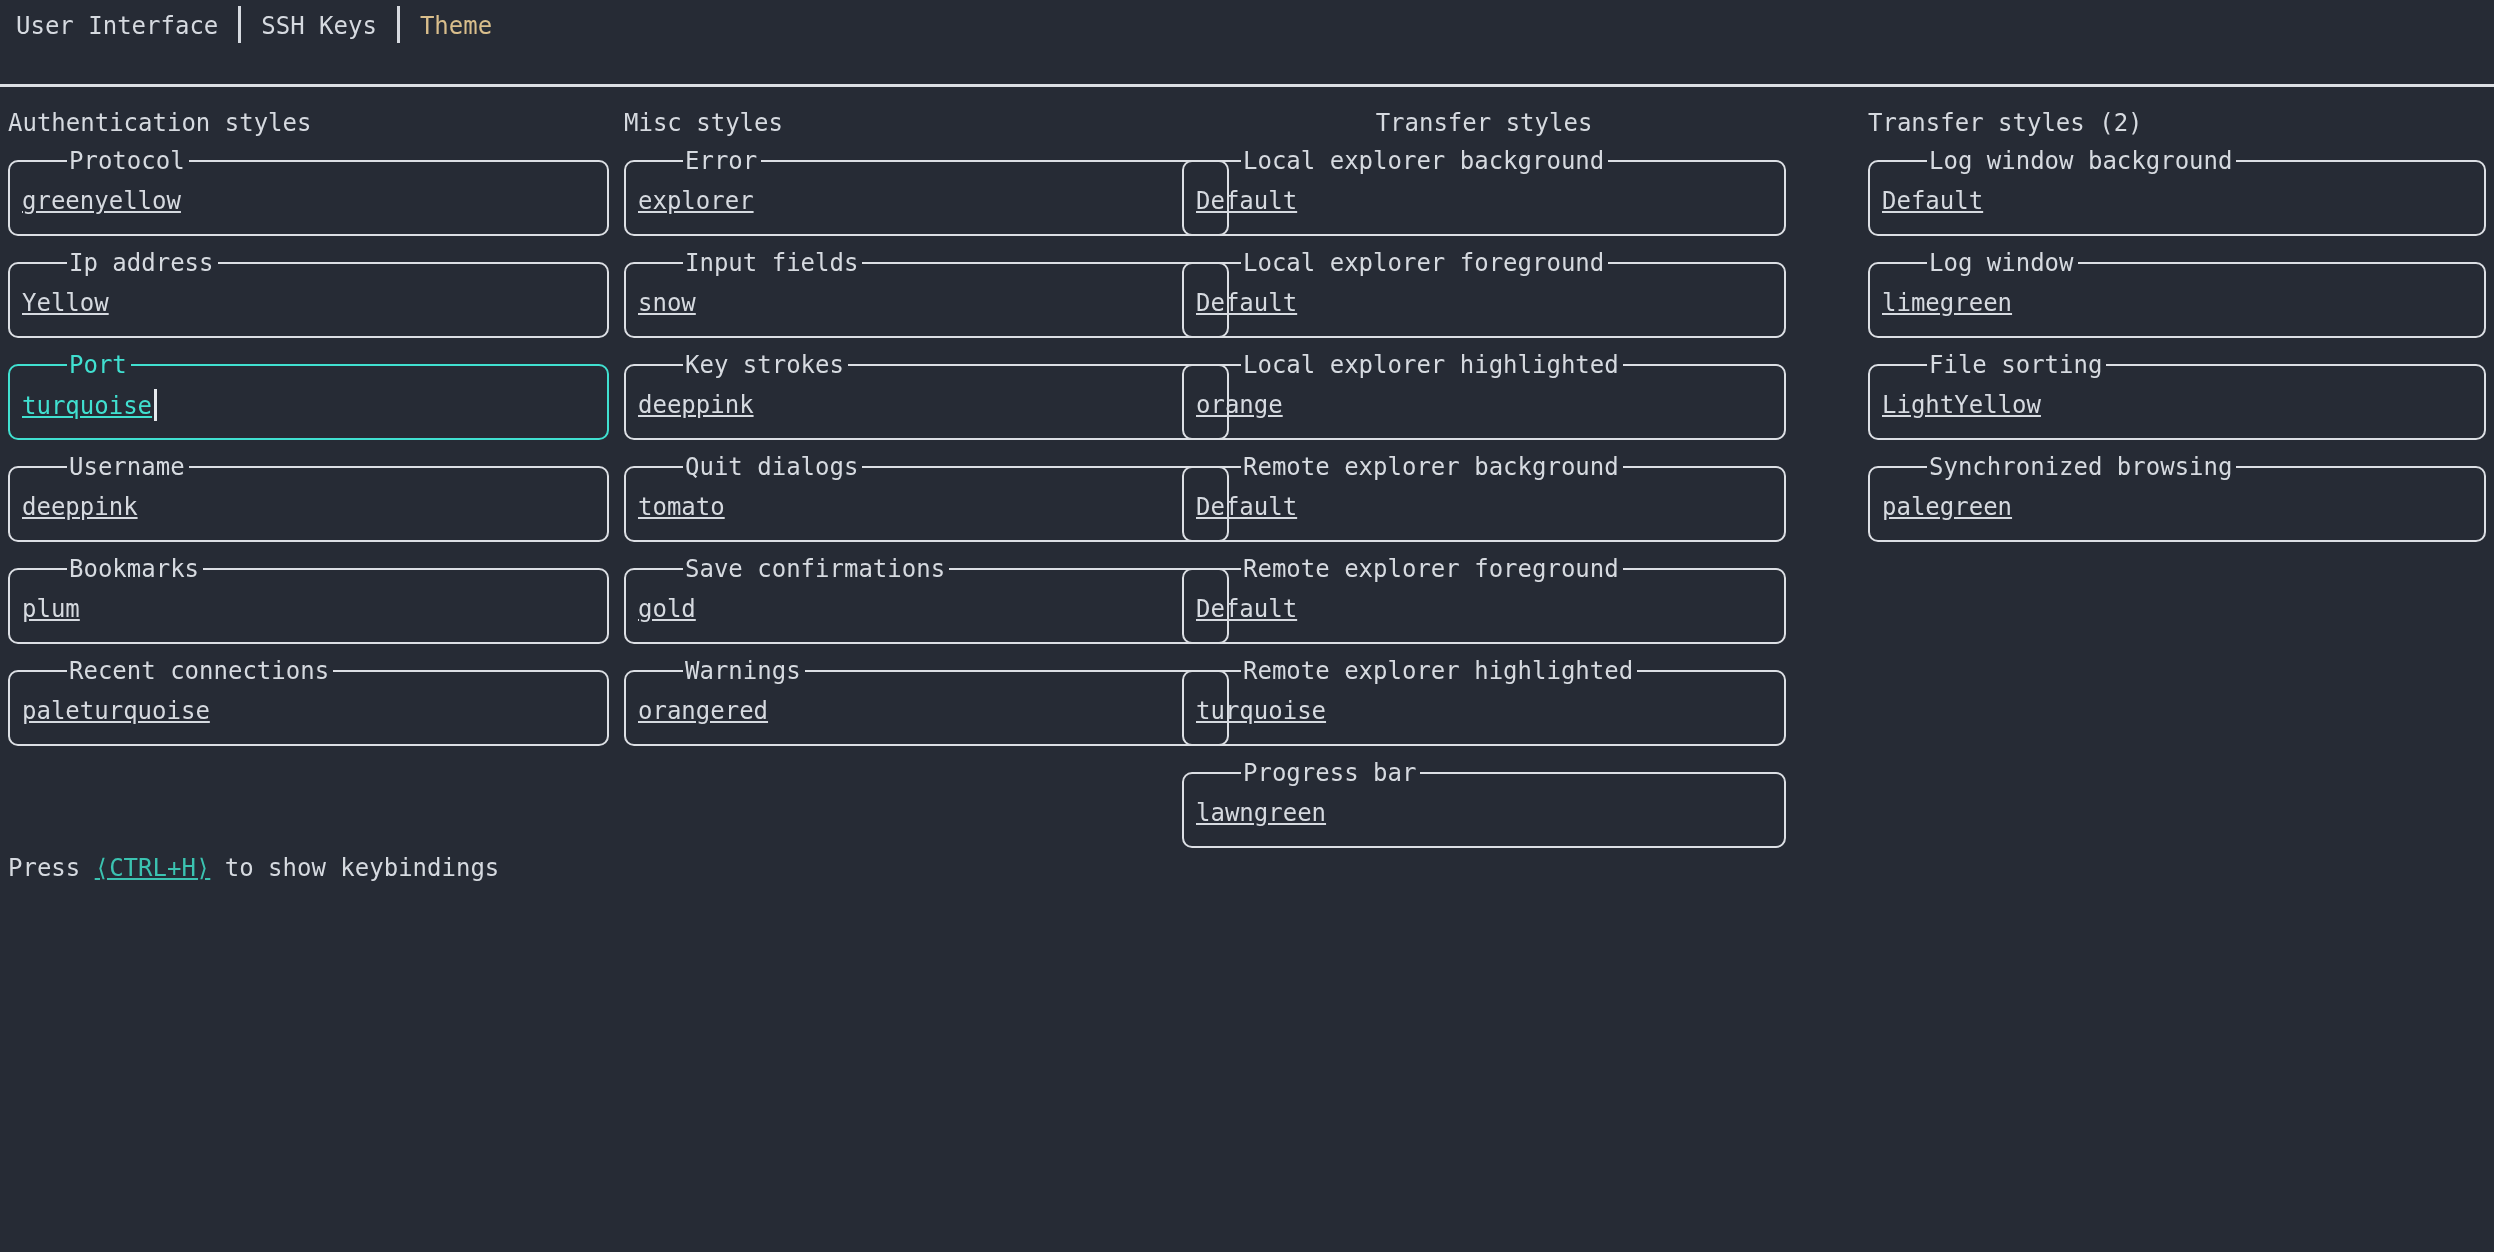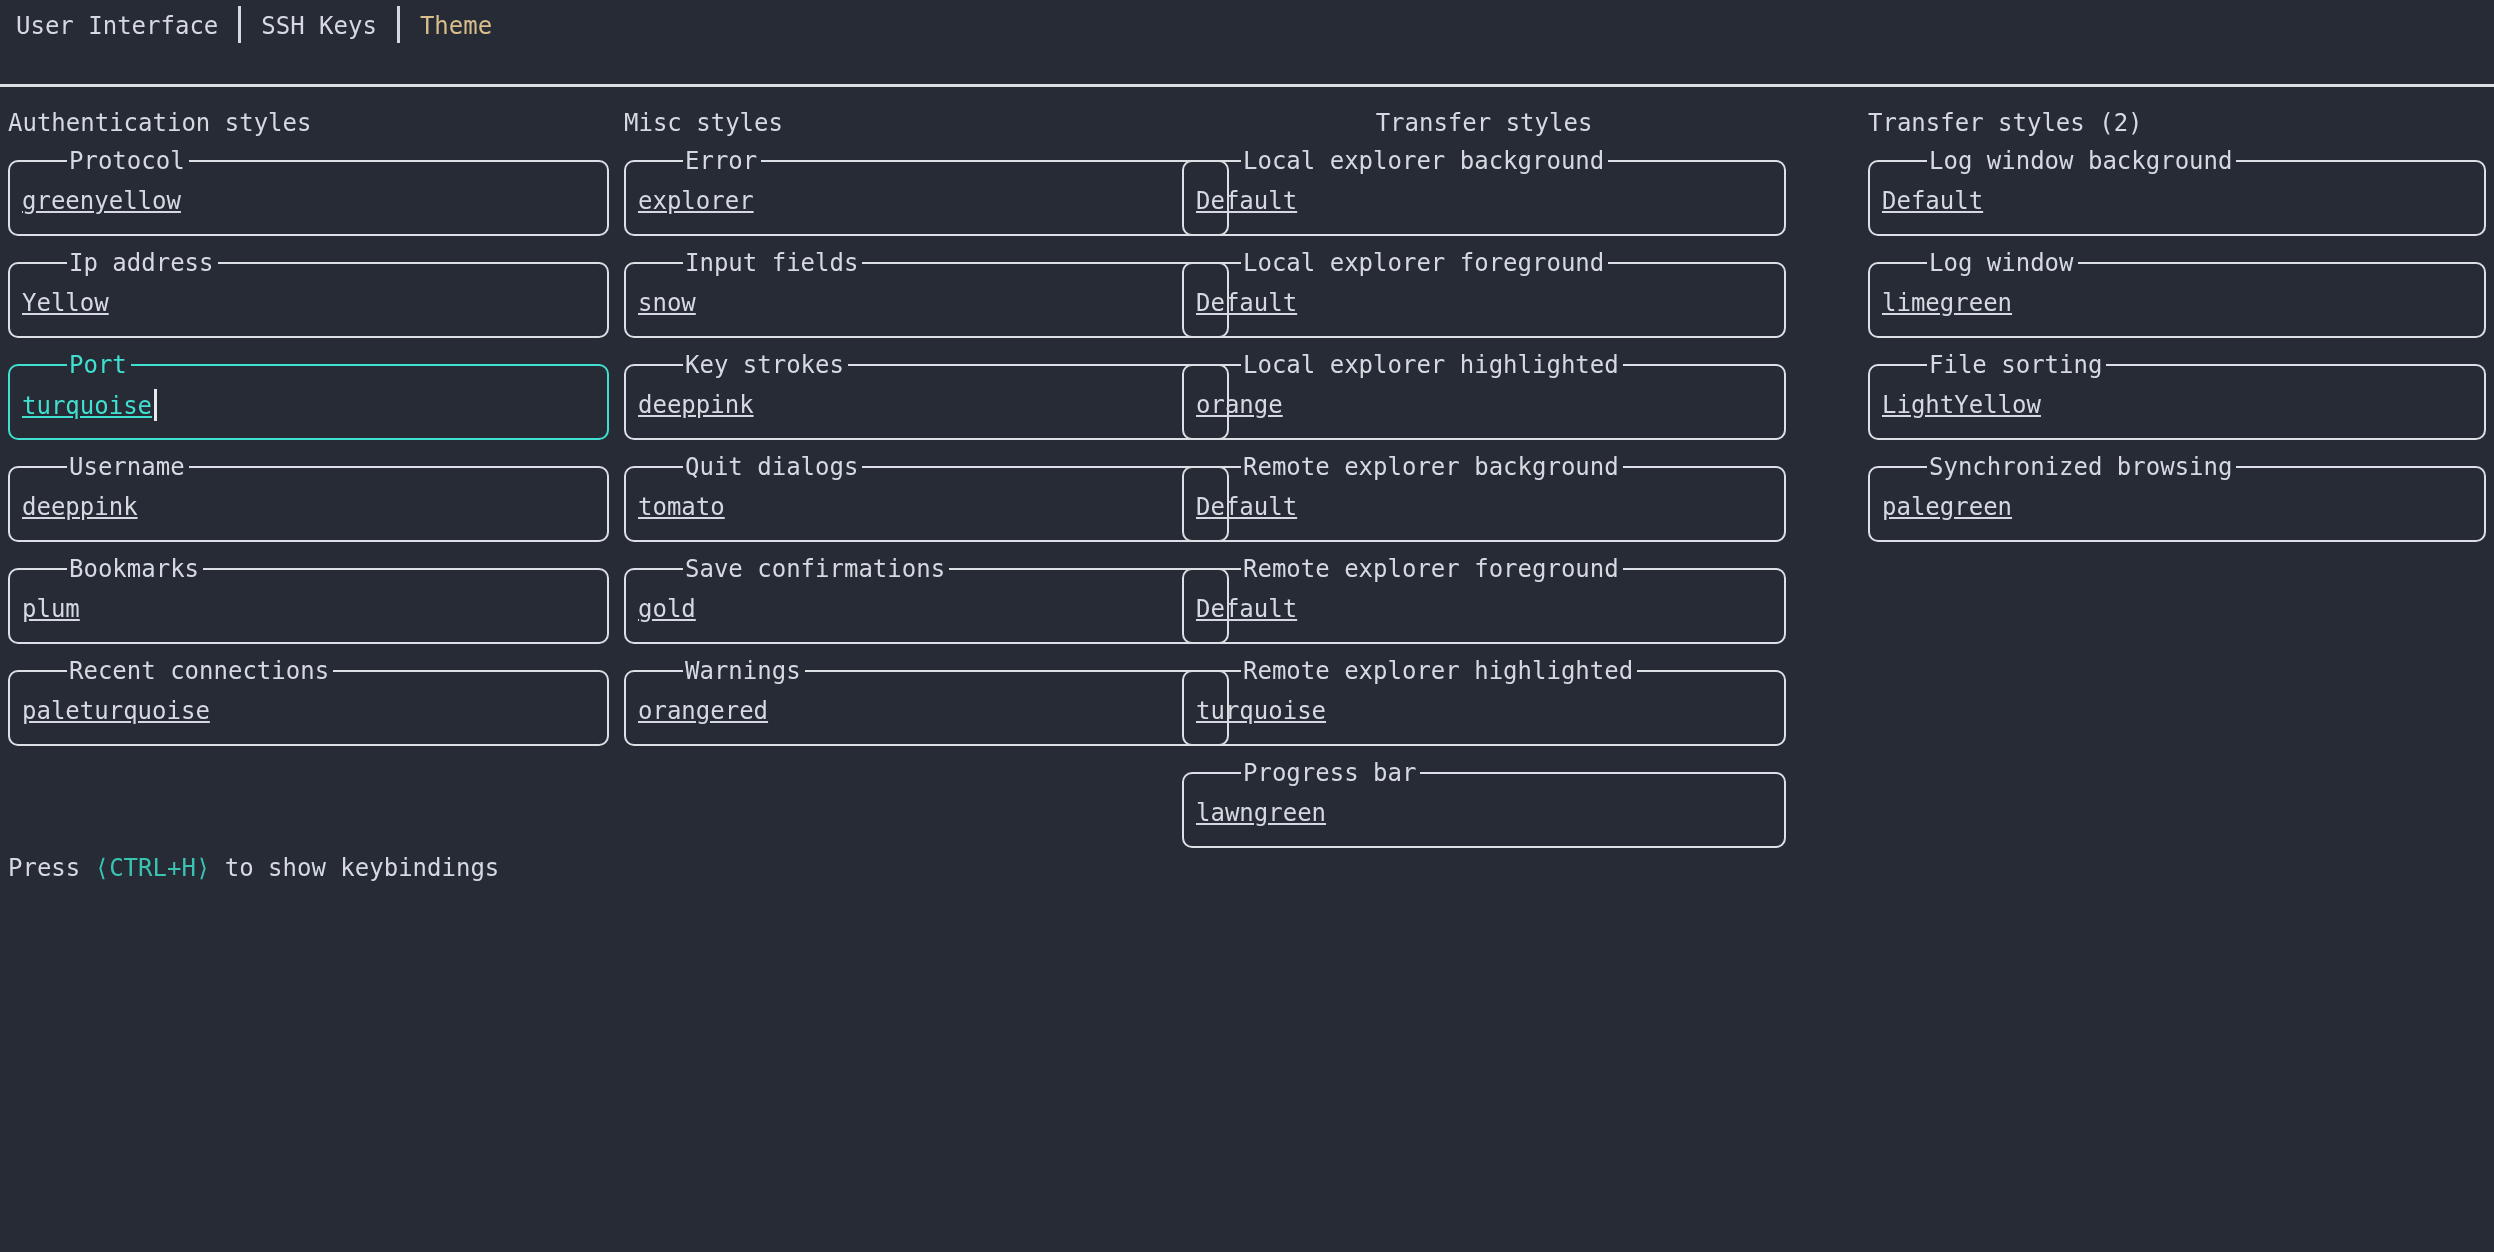--- a/index.html
+++ b/index.html
@@ -52,21 +52,21 @@
   .field.focused .field-value{color:var(--focus);}
   .cursor{
     display:inline-block;width:3px;height:32px;
     background:var(--cursor);margin-left:2px;vertical-align:-7px;
   }
   
   .footer{
     position:absolute;top:851px;left:8px;
     font-size:24px;line-height:34px;white-space:pre;color:var(--fg);
   }
-  .footer .key{color:var(--key);}
+  .footer .key{color:var(--key);text-decoration:underline;}
 </style>
 </head>
 <body>
 
 <nav class="tabbar"><div class="tab">User Interface</div><div class="tabsep"></div><div class="tab">SSH Keys</div><div class="tabsep"></div><div class="tab active">Theme</div></nav>
 <div class="rule"></div>
 <main id="columns">
     <section class="col c0">
     <div class="col-title">Authentication styles</div>
   <div class="field">

